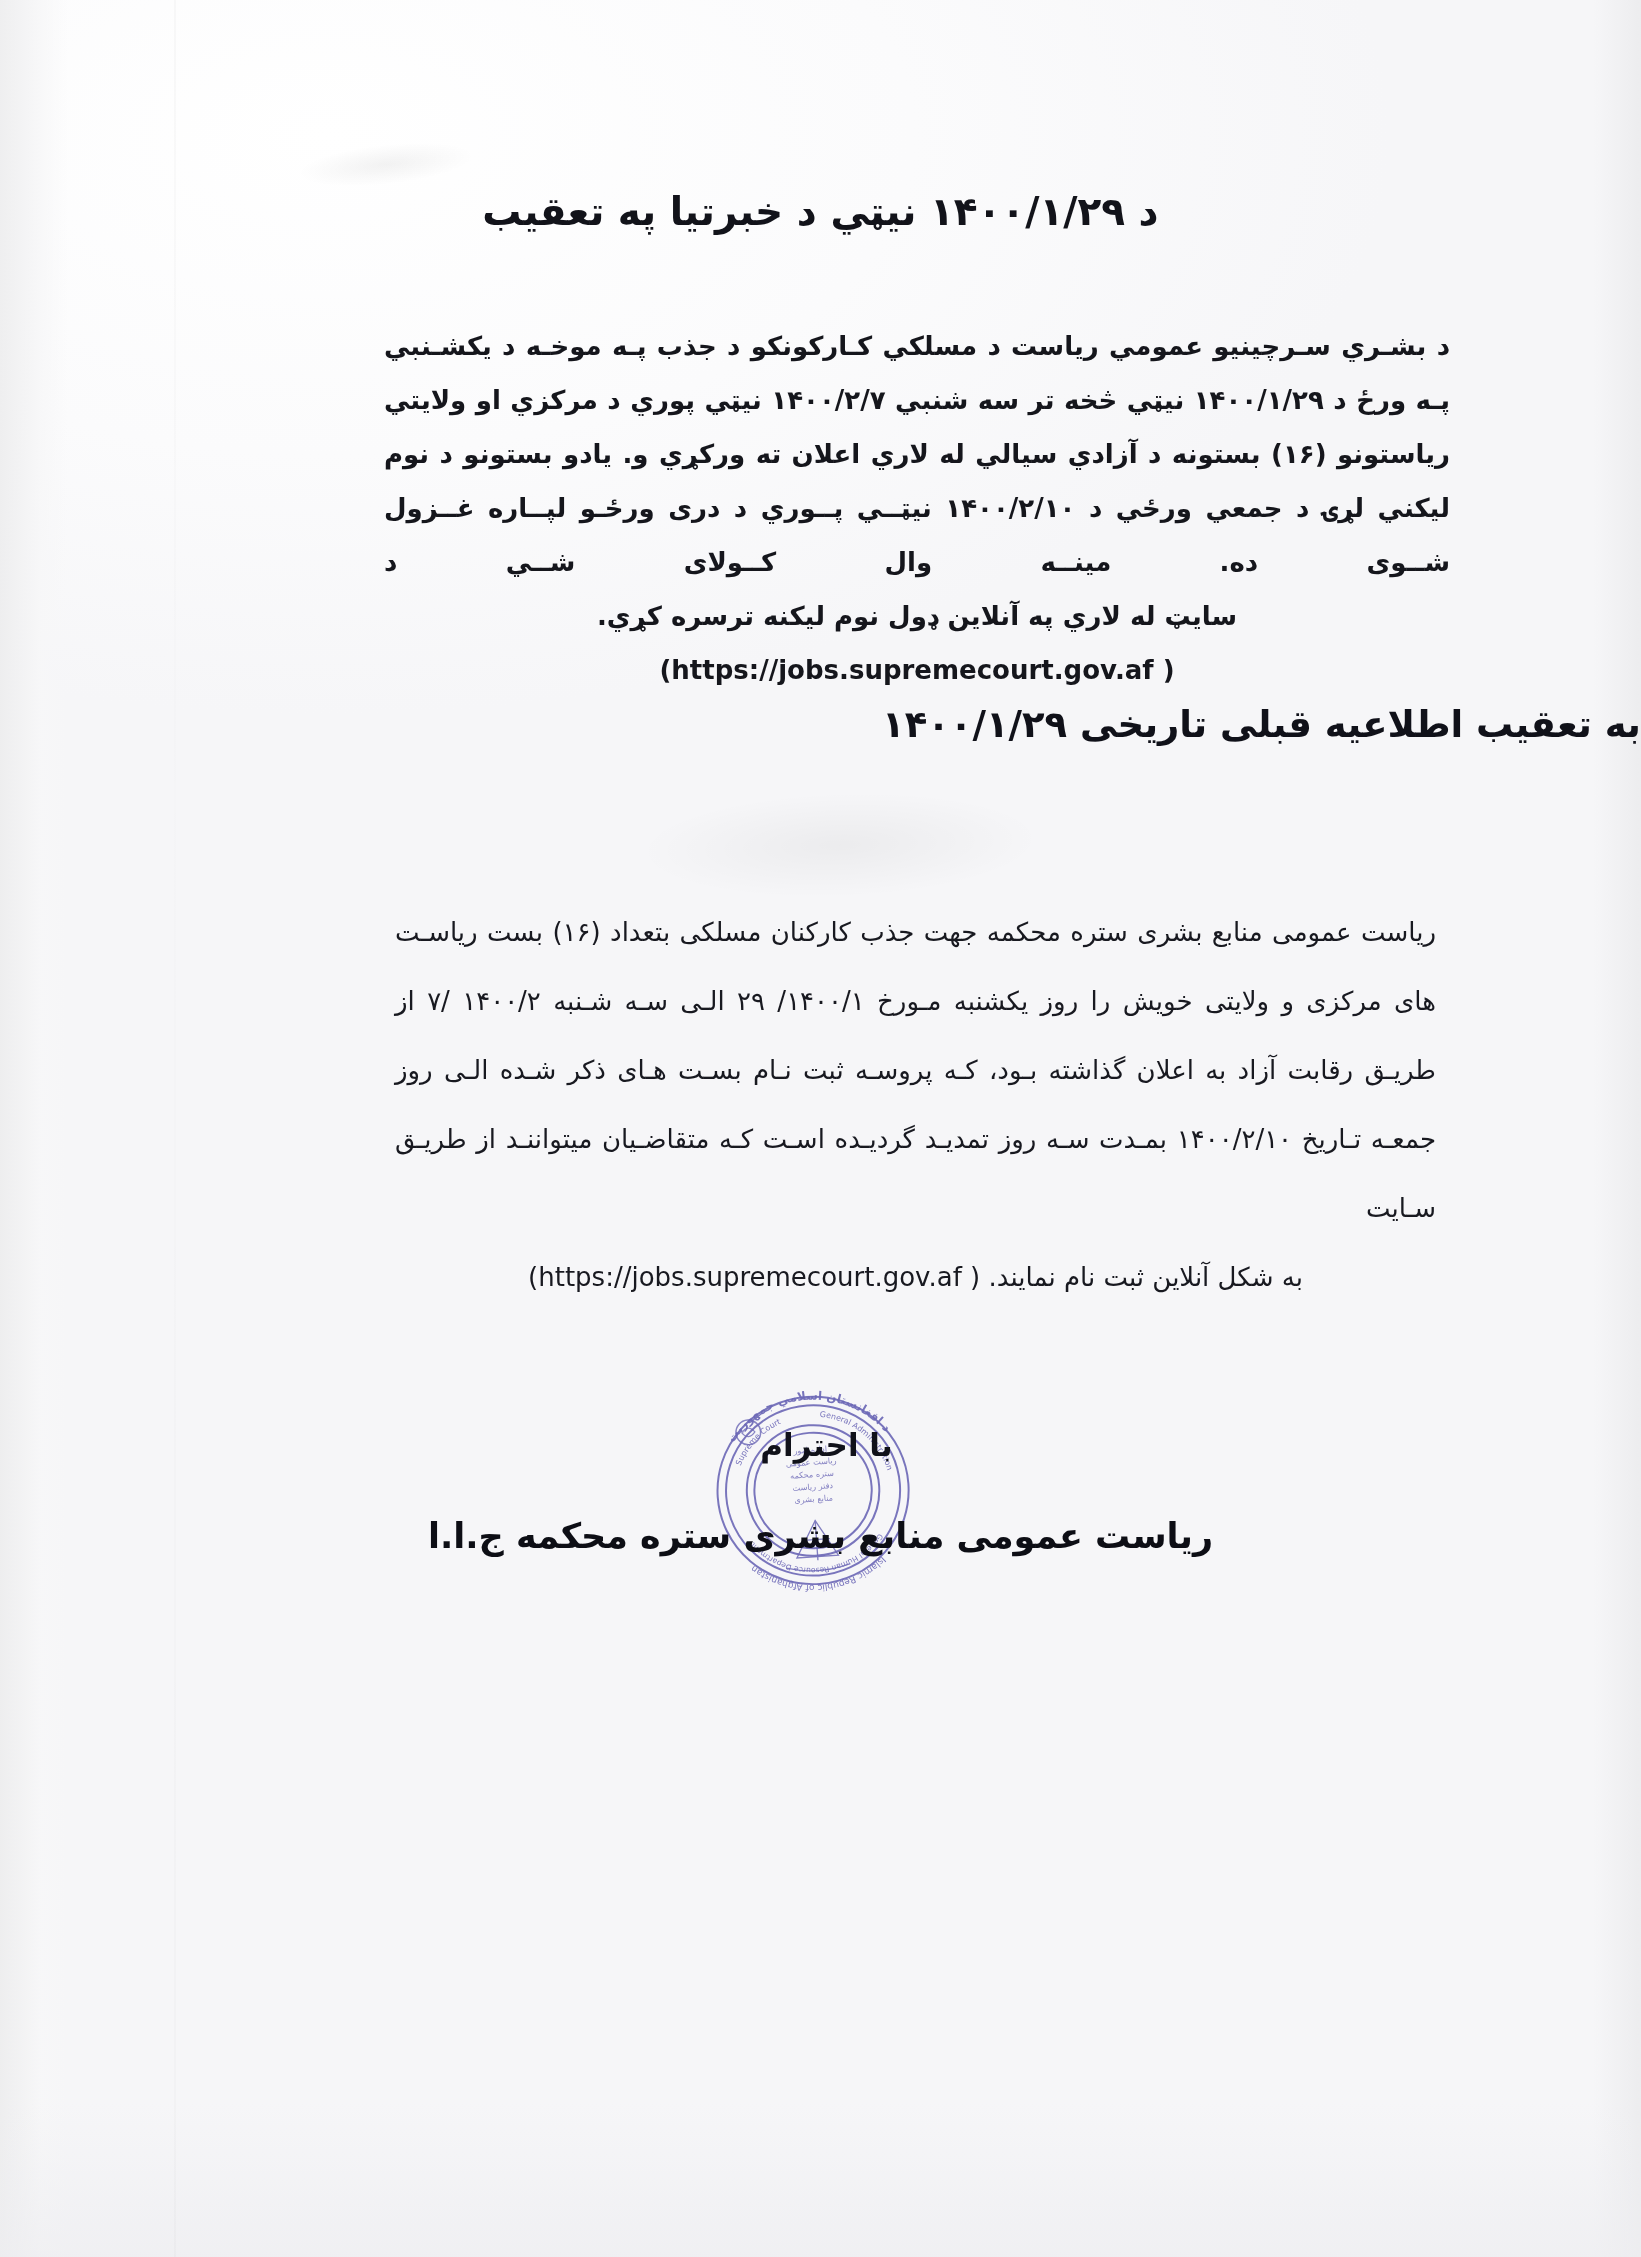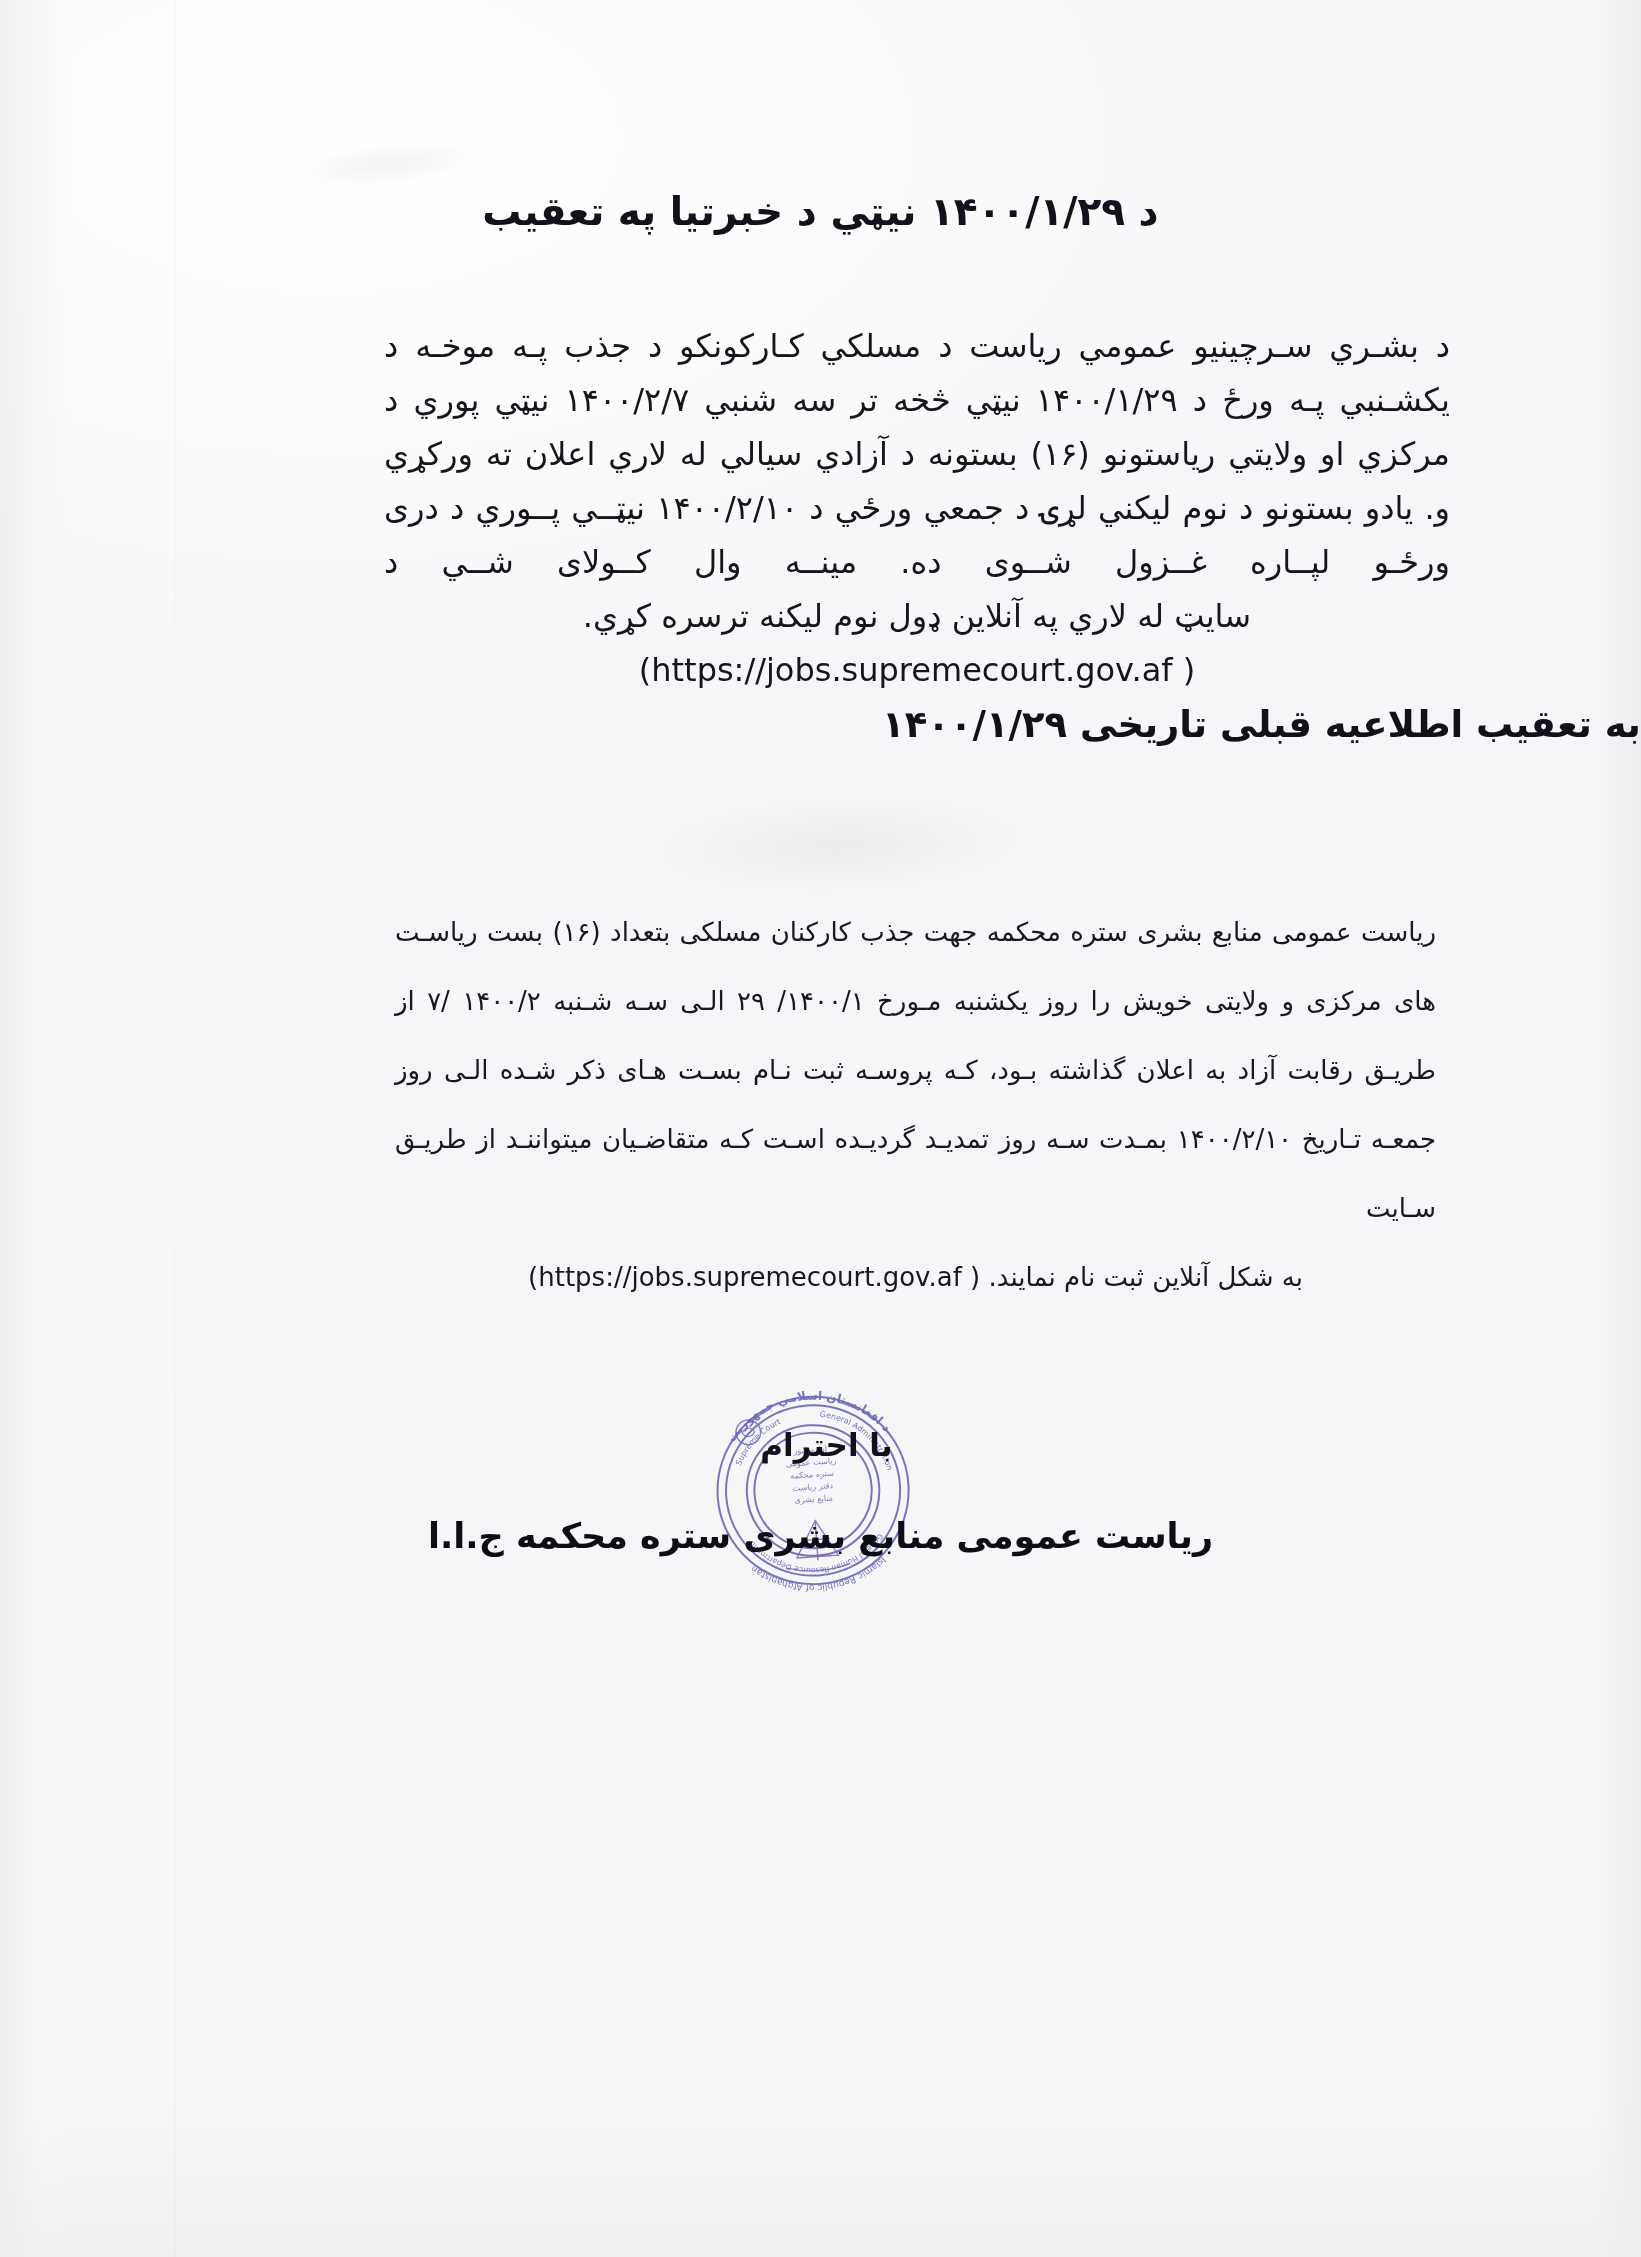--- a/index.html
+++ b/index.html
@@ -73,24 +73,25 @@
   }
 
   .body-pashto{
     position:absolute;
     top:319px;
     right:191px;
     width:1066px;
     direction:rtl;
     text-align:justify;
     text-align-last:justify;
-    font-size:32px;
+    font-size:26px;
     line-height:54px;
     color:#15161c;
     font-family:"DejaVu Sans", sans-serif;
+    font-weight:bold;
   }
   .body-pashto .last-line{
     text-align:center;
     text-align-last:center;
     display:block;
   }
 
   .title-dari{
     position:absolute;
     top:703px;

